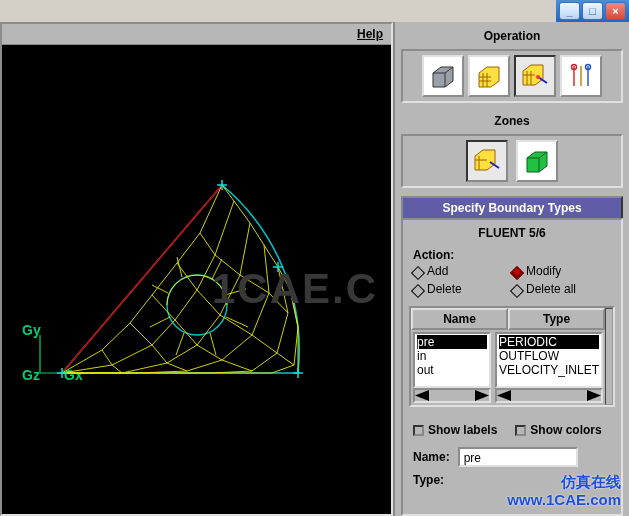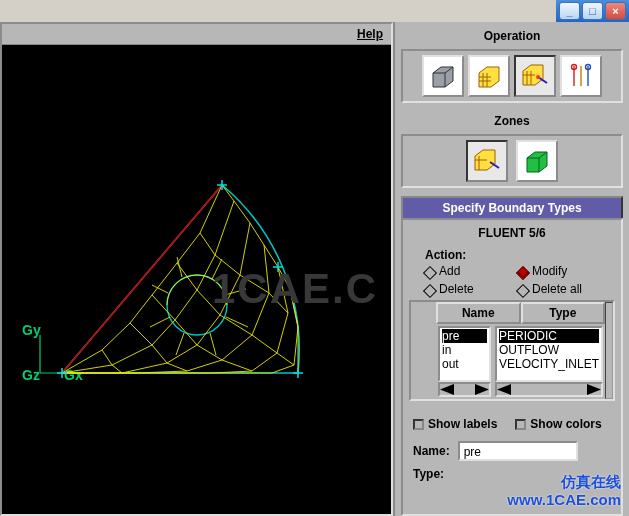--- a/index.html
+++ b/index.html
@@ -103,27 +103,27 @@
     border-right: 2px outset #888;
   }
   .spec-panel {
     border: 2px inset #e0e0e0;
     background: #b7b7b7;
     padding: 4px 6px;
     flex: 1;
     overflow: hidden;
   }
   .spec-sub { font-weight: bold; text-align: center; padding: 2px 0 6px 0; }
-  .action-row { display: flex; flex-wrap: wrap; padding: 2px 4px; margin-left: 12px; }
+  .action-row { display: flex; flex-wrap: wrap; padding: 2px 4px; }
   .action-lbl { font-weight: bold; width: 100%; }
   .radio-item { display: flex; align-items: flex-end; gap: 4px; width: 50%; padding: 2px 0; }
   .diamond { width: 10px; height: 10px; transform: rotate(45deg); border: 1px solid #000; background: #b7b7b7; }
   .diamond.sel { background: #b00; border: 1px solid #600; box-shadow: inset -2px -2px 0 #700; }
 
-  .table-wrap { border: 2px inset #e0e0e0; margin-top: 0; padding-left: 25px; }
+  .table-wrap { border: 2px inset #e0e0e0; margin-top: 6px; }
   .table-head { display: flex; background: #b7b7b7; }
   .table-head > div { flex: 1; text-align: center; font-weight: bold; padding: 2px 0; border: 2px outset #e0e0e0; }
   .table-body { display: flex; }
   .listcol {
     flex: 1;
     display: flex;
     flex-direction: column;
     padding: 2px;
   }
   .listbox {

